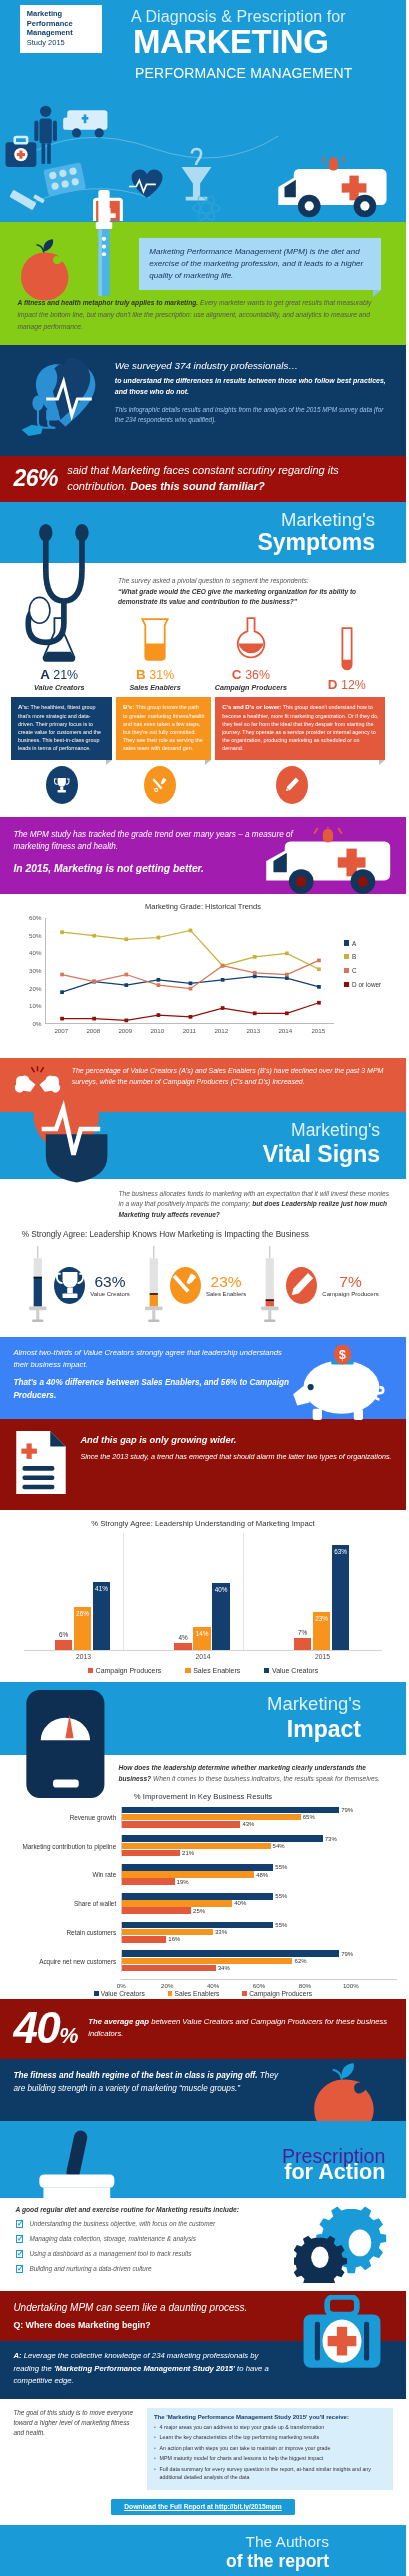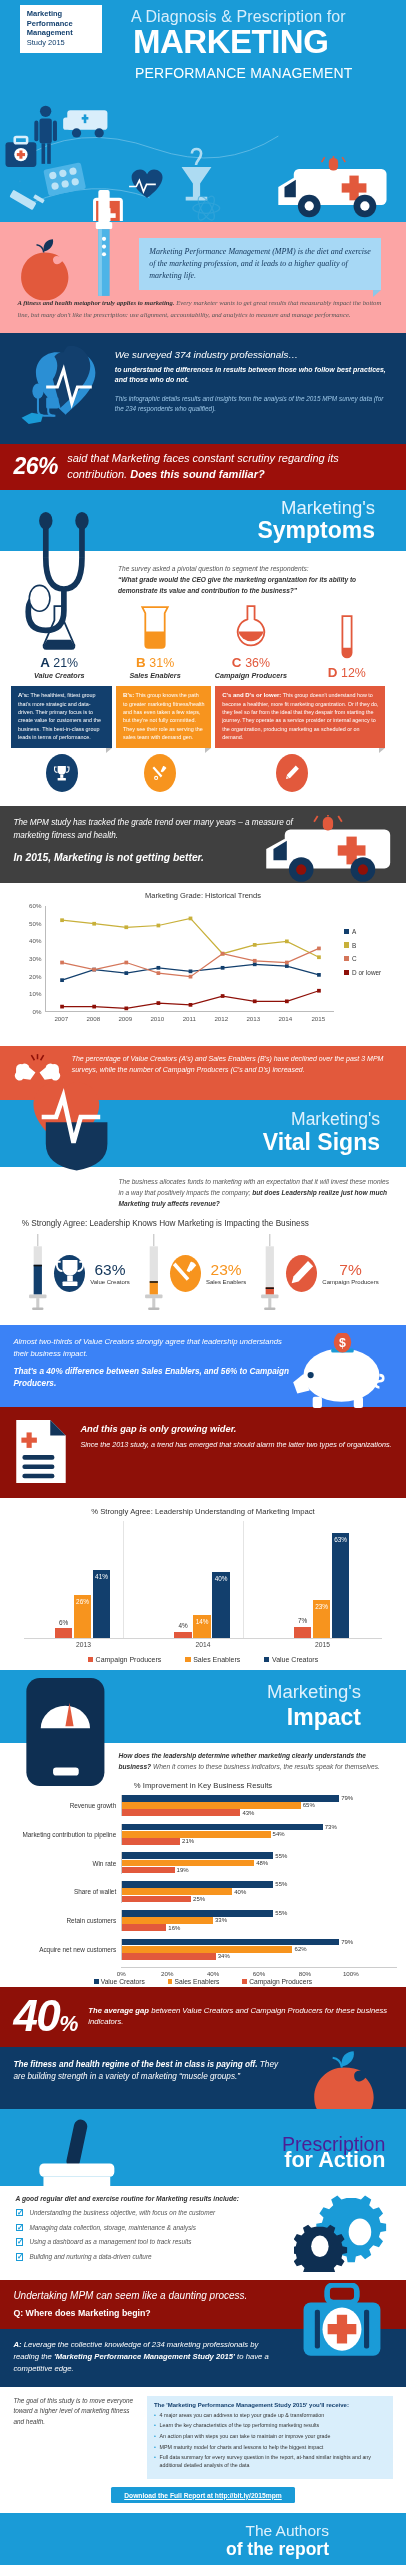--- a/index.html
+++ b/index.html
@@ -41,21 +41,21 @@
   .hero-title3 {
     position: absolute; left: 135px; top: 65px;
     font-size: 14px; color: #ffffff; font-weight: 300; letter-spacing: 0.2px;
   }
 
   
   .icon-cluster { position: absolute; left: 0; top: 100px; width: 289px; height: 121px; }
   .amb-hero { position:absolute; right: 9.3px; bottom: -3.1px; }
 
   
-  .mpm-section { background: #fca5a5; padding: 7.2px 0 3.1px 0; position: relative; min-height: 88px; font-family: Liberation Serif, serif; }
+  .mpm-section { background: #84cc16; padding: 7.2px 0 3.1px 0; position: relative; min-height: 88px; }
   .mpm-bubble {
     position: absolute; left: 139px; top: 15.5px;
     width: 242px; background: #a7d8f5; padding: 8.2px 10.3px;
     font-size: 8px; font-style: italic; color: #12355a; line-height: 1.5;
   }
   .mpm-bubble:after {
     content: ''; position: absolute; right: 0; bottom: -7.2px;
     border-left: 8.2px solid #8cc7e8; border-bottom: 7.2px solid transparent;
   }
   .apple-wrap { position: absolute; left: 18px; top: 14.4px; }
@@ -102,21 +102,21 @@
   .card b { font-weight: bold; font-size: 6px; }
   .card:after { content:''; position:absolute; right:0; bottom:-5.2px; border-left: 6.2px solid rgba(0,0,0,.25); border-bottom: 5.2px solid transparent; }
   .c-a { background:#123f6d; width: 101px;}
   .c-b { background:#f7941e; width: 95px;}
   .c-c { background:#e2593c; width: 170px;}
 
   .badges { display:flex; padding: 6.2px 11.3px 8.2px 11.3px; }
   .badge-ic { width: 32px; height: 38px; border-radius: 50%; display:flex; align-items:center; justify-content:center; color:#fff; font-size: 15.5px;}
 
   
-  .ambred { background:#404040; position:relative; padding: 11.3px 13.4px 13.4px 13.4px; min-height: 77px;}
+  .ambred { background:#a21caf; position:relative; padding: 11.3px 13.4px 13.4px 13.4px; min-height: 77px;}
   .ambred p { color:#fff; font-size: 8.2px; font-style: italic; line-height:1.55; width: 281px;}
   .ambred .head2 { color:#fff; font-size: 10.3px; font-weight:bold; font-style: italic; margin-top: 9.3px;}
 
   
   .chartbox { background:#fff; padding: 8.2px 10.3px 9.3px 10.3px; }
   .chart-title { text-align:center; font-size: 7.5px; color:#333; margin-bottom: 3.1px;}
   .linechart { position: relative; width: 388px; height: 134px; }
   .lc-plot { position:absolute; left: 35px; top: 3.1px; width: 289px; height: 106px; border-left: 0.5px solid #bbb; border-bottom: 0.5px solid #bbb;}
   .lc-ylab { position:absolute; left: 7.2px; width: 24px; text-align: right; font-size: 6.2px; color:#555; transform: translateY(-3.6px);}
   .lc-xlab { position:absolute; font-size: 6.2px; color:#555; transform: translateX(-50%); top: 112px;}

